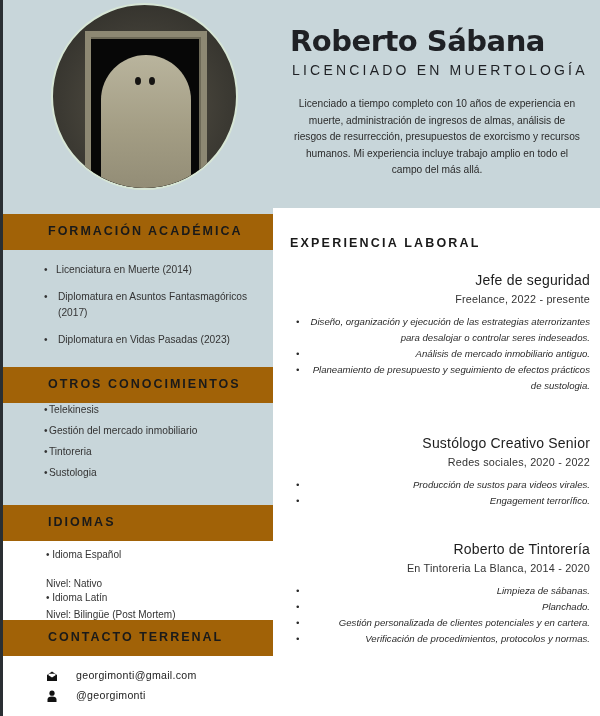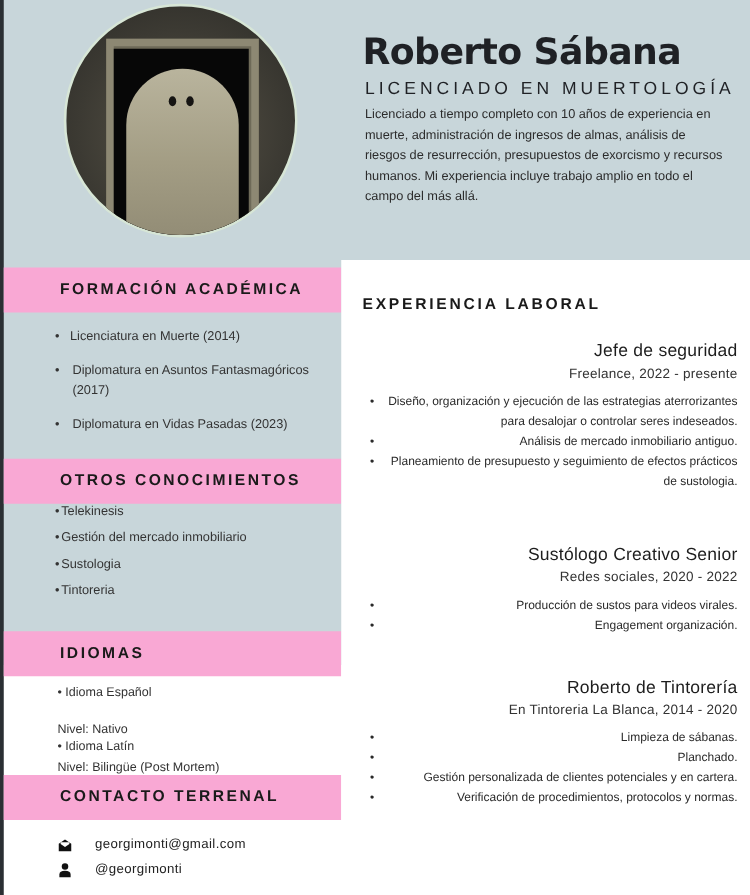--- a/index.html
+++ b/index.html
@@ -17,27 +17,27 @@
   .photo .dark { position: absolute; left: 38px; top: 34px; width: 108px; height: 160px; background: #070707; }
   .photo .ghost { position: absolute; left: 48px; top: 50px; width: 90px; height: 150px;
                   background: linear-gradient(180deg, #b9b49d 0%, #a39d84 50%, #8e8872 100%);
                   border-radius: 45px 45px 6px 6px; }
   .photo .eye { position: absolute; top: 72px; width: 6px; height: 8px; background: #151412; border-radius: 50%; }
 
   
   .name { position: absolute; left: 290px; top: 24px; font-family: "DejaVu Sans", sans-serif; font-weight: bold;
           font-size: 29px; color: #1f2125; letter-spacing: -0.5px; }
   .title { position: absolute; left: 292px; top: 62px; font-size: 14px; letter-spacing: 3.2px; color: #1f2125; }
-  .summary { position: absolute; left: 292px; top: 84px; width: 290px; font-size: 10.2px; line-height: 16.6px; color: #2b2b2b; }
+  .summary { position: absolute; left: 292px; top: 96px; width: 290px; font-size: 10.2px; line-height: 16.6px; color: #2b2b2b; text-align: center; }
 
   
   .main { position: absolute; left: 273px; top: 208px; width: 327px; height: 520px; background: #ffffff; text-align: right; }
 
   
-  .band { position: absolute; left: 3px; width: 270px; height: 36px; background: #f9a8d4; }
+  .band { position: absolute; left: 3px; width: 270px; height: 36px; background: #a16207; }
   .band-title { position: absolute; left: 45px; top: 10px; font-size: 12.5px; font-weight: bold; letter-spacing: 2px; color: #1a1a1a; }
 
   .side-list { position: absolute; left: 44px; font-size: 10.2px; color: #333; }
   .side-list li { list-style: none; position: relative; padding-left: 12px; }
   .side-list li::before { content: "•"; position: absolute; left: 0; top: 0; }
 
   .edu li { line-height: 16px; margin-bottom: 11px; }
   .skills li { line-height: 13px; margin-bottom: 8px; padding-left: 5px; }
   .skills li::before { left: 0; }
 
@@ -46,21 +46,21 @@
 
   .contact { position: absolute; left: 46px; font-size: 10.6px; color: #222; letter-spacing: 0.3px; }
   .contact .icon { position: absolute; left: 0; top: 0; width: 12px; height: 12px; }
   .contact .text { position: absolute; left: 30px; top: -1px; white-space: nowrap; }
 
   
   .sec-title { position: absolute; left: 17px; top: 28px; font-size: 12.5px; font-weight: bold; letter-spacing: 2.2px; color: #1a1a1a; }
   .job { position: absolute; left: 17px; width: 300px; }
   .job-title { font-size: 14px; color: #1d1d1d; letter-spacing: 0.2px; }
   .job-sub { font-size: 10.8px; color: #333; margin-top: 5px; letter-spacing: 0.2px; }
-  .job ul { margin-top: 9px; padding-left: 17px; }
+  .job ul { margin-top: 9px; padding-left: 17px; font-style: italic; }
   .job li { list-style: none; position: relative; padding-left: 0; font-size: 9.6px; line-height: 16px; color: #2a2a2a; }
   .job li::before { content: "•"; position: absolute; left: -11px; top: 0; }
 </style>
 </head>
 <body>
 
 <div class="page">
   <div class="left-edge"></div>
 
   <div class="photo">
@@ -83,22 +83,22 @@
     <li style="padding-left:14px">Diplomatura en Asuntos Fantasmagóricos (2017)</li>
     <li style="padding-left:14px">Diplomatura en Vidas Pasadas (2023)</li>
   </ul>
 
   <div class="band" style="top:367px">
     <div class="band-title">OTROS CONOCIMIENTOS</div>
   </div>
   <ul class="side-list skills" style="top:403px; width:220px">
     <li>Telekinesis</li>
     <li>Gestión del mercado inmobiliario</li>
+    <li>Tintoreria</li>
     <li>Sustologia</li>
-    <li>Tintoreria</li>
   </ul>
 
   <div class="band" style="top:505px">
     <div class="band-title">IDIOMAS</div>
   </div>
   <div class="lang">
     <div>• Idioma Español</div>
     <div class="lvl" style="margin-top:14px">Nivel: Nativo</div>
     <div style="margin-top:-1px">• Idioma Latín</div>
     <div class="lvl" style="margin-top:2px">Nivel: Bilingüe (Post Mortem)</div>
@@ -133,21 +133,21 @@
         <li>Análisis de mercado inmobiliario antiguo.</li>
         <li>Planeamiento de presupuesto y seguimiento de efectos prácticos de sustologia.</li>
       </ul>
     </div>
 
     <div class="job" style="top:227px">
       <div class="job-title">Sustólogo Creativo Senior</div>
       <div class="job-sub">Redes sociales, 2020 - 2022</div>
       <ul>
         <li>Producción de sustos para videos virales.</li>
-        <li>Engagement organización.</li>
+        <li>Engagement terrorífico.</li>
       </ul>
     </div>
 
     <div class="job" style="top:333px">
       <div class="job-title">Roberto de Tintorería</div>
       <div class="job-sub">En Tintoreria La Blanca, 2014 - 2020</div>
       <ul>
         <li>Limpieza de sábanas.</li>
         <li>Planchado.</li>
         <li>Gestión personalizada de clientes potenciales y en cartera.</li>

